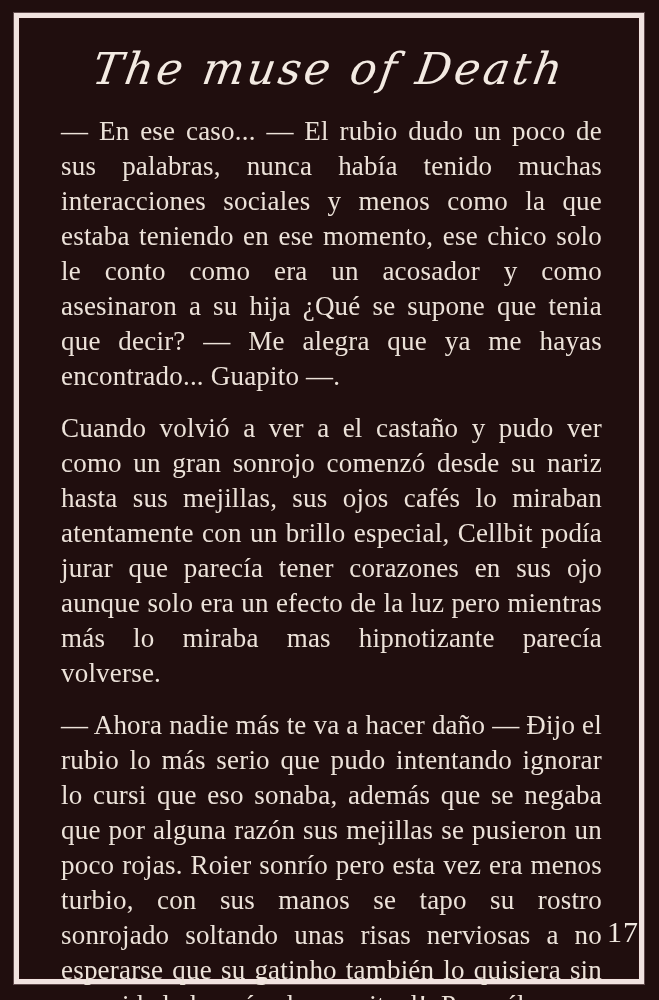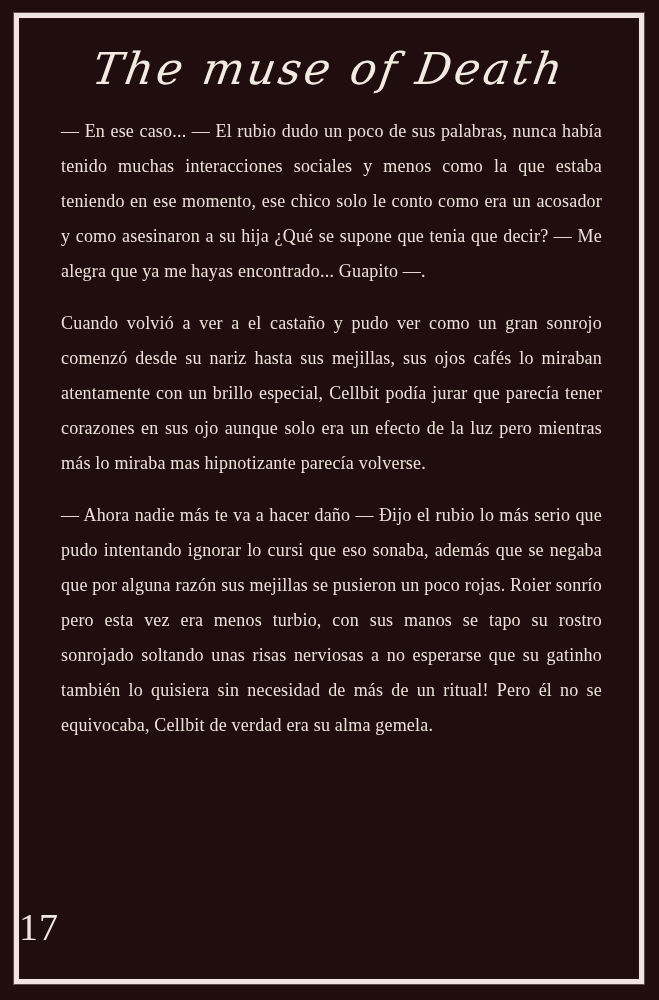--- a/index.html
+++ b/index.html
@@ -35,34 +35,34 @@
     line-height: 62px;
     letter-spacing: 3px;
     transform: skewX(-9deg);
   }
   .story {
     padding: 0 37px 0 42px;
   }
   .story p {
     margin: 0 0 17px 0;
     font-family: "Liberation Serif", "DejaVu Serif", serif;
-    font-size: 18px;
+    font-size: 27px;
     line-height: 35px;
     text-align: justify;
     color: #ece2d9;
     letter-spacing: 0.2px;
   }
   .page-number {
     position: absolute;
     left: 0;
     bottom: 30px;
     width: 100%;
-    text-align: left;
+    text-align: right;
     font-family: "Liberation Serif", "DejaVu Serif", serif;
-    font-size: 38px;
+    font-size: 30px;
     color: #f0e8e0;
     letter-spacing: 1px;
   }
 </style>
 </head>
 <body>
 
 <div class="frame">
   <h1 class="title">The muse of Death</h1>
 

